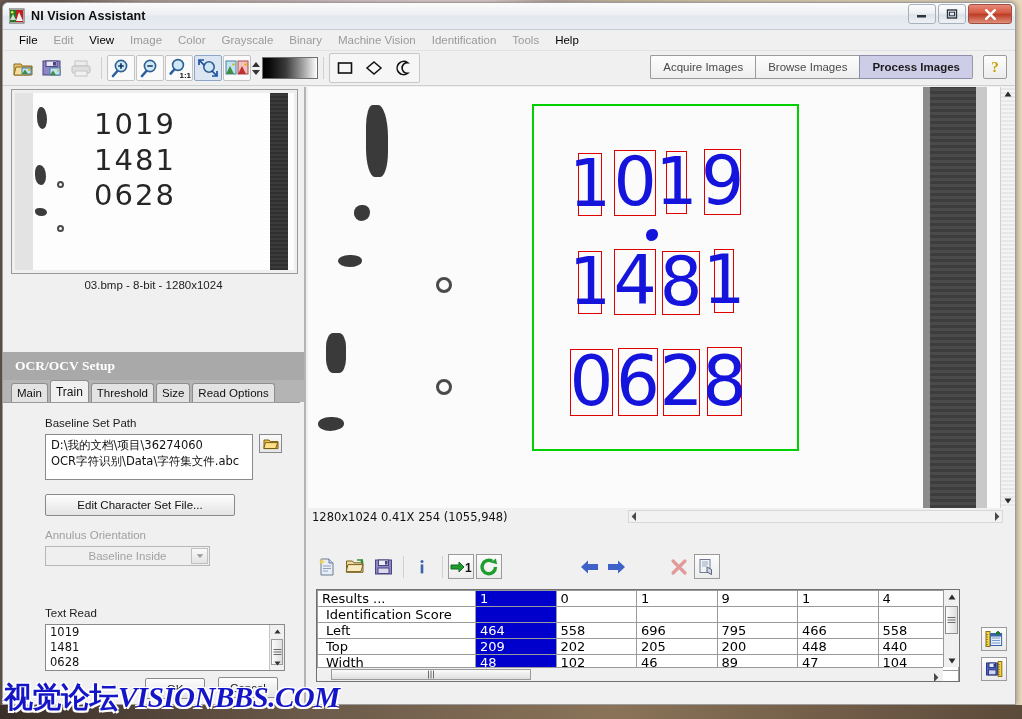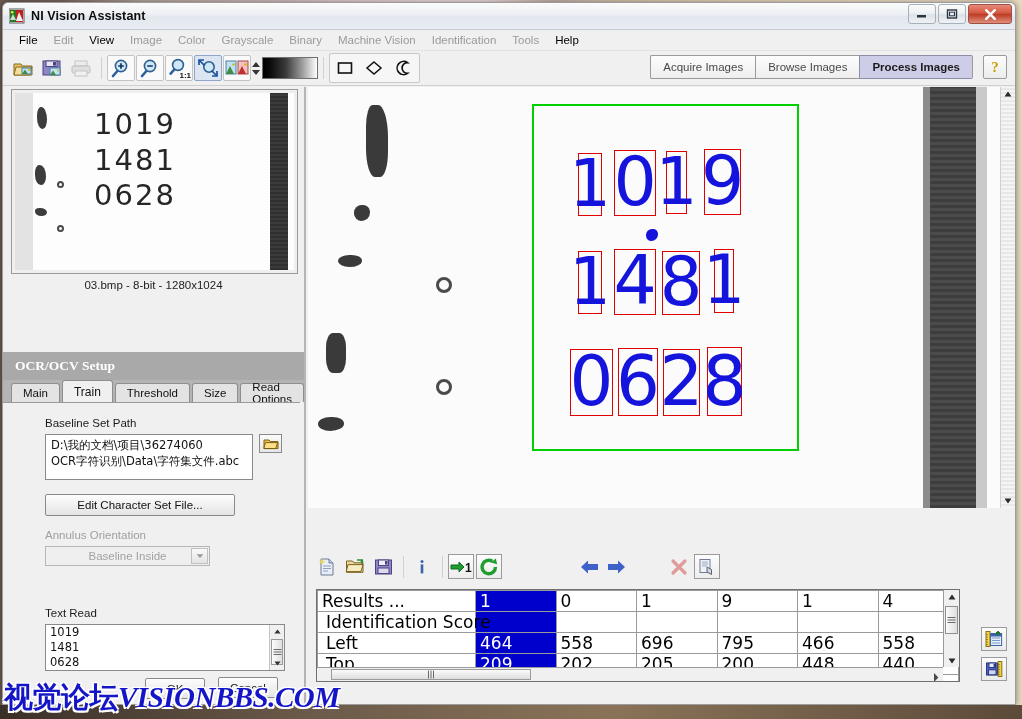--- a/index.html
+++ b/index.html
@@ -171,21 +171,21 @@
   
   #ocrPanel { position: absolute; left: 0; right: 0; top: 265px; bottom: 0; }
   .panelHdr {
     height: 28px; background: #a9a9a9; color: #fff; font-weight: bold;
     font-size: 13.5px; display: flex; align-items: center; padding-left: 12px;
     font-family: "Liberation Serif", serif;
   }
   .tabrow { height: 22px; background: #b4b4b4; display: flex; align-items: flex-end;
             padding-left: 8px; }
   .tb {
-    height: 19px; padding: 0 11px; font-size: 11.5px; color: #111;
+    height: 19px; padding: 0 5px; font-size: 11.5px; color: #111;
     background: #e3e3e3; border: 1px solid #8e8e8e; border-bottom: none;
     border-radius: 3px 3px 0 0; margin-right: 2px;
     display: flex; align-items: center;
   }
   .tb.active { height: 22px; background: #f0f0f0; font-size: 12px; }
   .tabbody { position: absolute; left: 0; right: 4px; top: 50px; bottom: 0;
              background: #f0f0f0; border-top: 1px solid #9a9a9a; }
   .fieldlbl { font-size: 11.5px; color: #1b1b1b; }
   .fieldlbl.dim { color: #a0a0a0; }
   .pathbox {
@@ -258,21 +258,21 @@
   #scripttools { position: absolute; left: 0; right: 0; top: 463px; height: 33px;
                  background: #f0f0f0; display: flex; align-items: center; padding-left: 6px; }
   .sbtn { width: 26px; height: 25px; margin-right: 2px; display:flex;align-items:center;justify-content:center;
           border:1px solid transparent; }
   .sbtn.box { border: 1px solid #9b9b9b; background: linear-gradient(180deg,#fcfcfc,#ededed); }
 
   
   #results { position: absolute; left: 8px; right: 55px; top: 502px; bottom: 22px;
              border: 1px solid #707070; background: #fff; overflow: hidden; }
   table.res { border-collapse: collapse; table-layout: fixed; width: 100%; }
-  table.res td { border: 1px solid #9a9a9a; height: 15.5px; font-size: 17px;
+  table.res td { border: 1px solid #9a9a9a; height: 15.5px; font-size: 13px;
                  padding: 0 4px; color: #000; white-space: nowrap;
                  font-family: "DejaVu Sans", sans-serif; }
   table.res td.rowhdr { width: 158px; }
   table.res td.sel { background: #0000cd; color: #fff; }
   table.res td.selempty { background: #0000cd; }
   #resVScroll { position: absolute; right: 0; top: 0; bottom: 14px; width: 16px;
                 background: #f0f0f0; border-left: 1px solid #9a9a9a; }
   #resHScroll { position: absolute; left: 0; right: 16px; bottom: 0; height: 14px;
                 background: #f0f0f0; border-top: 1px solid #9a9a9a; }
   #resHScroll .hthumb { position: absolute; left: 14px; width: 200px; top: 1px; bottom: 1px;
@@ -687,20 +687,35 @@
               </svg>
           </div>
           <div class="arrowbox" style="position:absolute;bottom:0;left:0;right:0;height:14px;">
             <svg width="8" height="6" viewBox="0 0 8 6">
                 <polygon points="4,5.5 0.5,0.5 7.5,0.5" fill="#2a2a2a"></polygon>
               </svg>
           </div>
         </div>
       </div>
 
+      <div id="statusline">
+        <span>1280x1024 0.41X 254   (1055,948)</span>
+        <div id="statusScroll">
+          <span style="position:absolute;left:2px;top:0px;">
+            <svg width="6" height="11" viewBox="0 0 6 11">
+                <polygon points="5,1 5,10 0.6,5.5" fill="#4a4a4a"></polygon>
+              </svg>
+          </span>
+          <span style="position:absolute;right:2px;top:0px;">
+            <svg width="6" height="11" viewBox="0 0 6 11">
+                <polygon points="1,1 1,10 5.4,5.5" fill="#4a4a4a"></polygon>
+              </svg>
+          </span>
+        </div>
+      </div>
 
 
       <div id="scripttools">
         <div class="sbtn">
           <svg width="20" height="20" viewBox="0 0 20 20">
             <path d="M4 2 h8 l4 4 v12 H4 z" fill="#e8eef7" stroke="#6b7a95"></path>
             <path d="M12 2 v4 h4" fill="#c3cfe2" stroke="#6b7a95"></path>
             <path d="M6 9 h8 M6 11.5 h8 M6 14 h5" stroke="#8fa0bb" stroke-width="1"></path>
             <path d="M3 1.5 l1 2.2 l2.2 1 l-2.2 1 l-1 2.2 l-1-2.2 l-2.2-1 l2.2-1 z" fill="#f2d54a" transform="translate(2,0)"></path>
           </svg>

